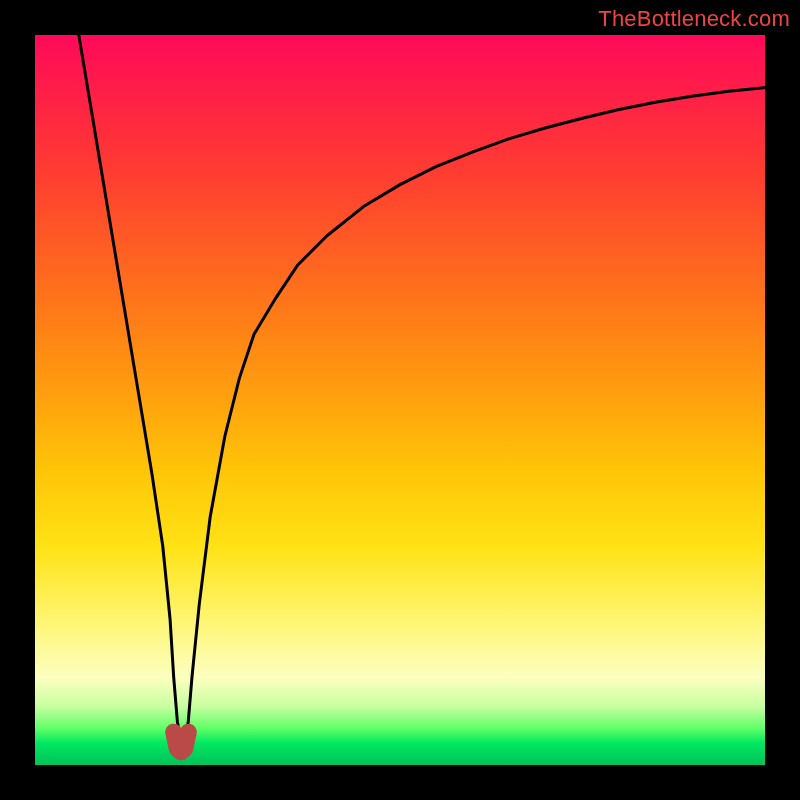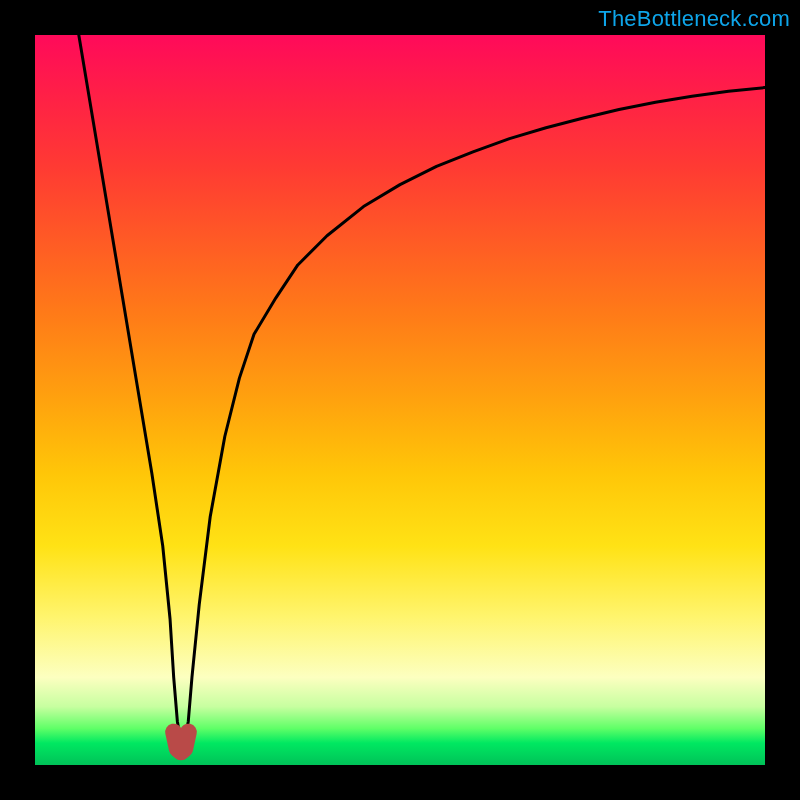--- a/index.html
+++ b/index.html
@@ -40,21 +40,21 @@
       #c7ffa0 92%,
       #5fff67 95%,
       #00e861 97%,
       #00c258 100%
     );
   }
   .watermark {
     position: absolute;
     top: 6px;
     right: 10px;
-    color: #0ea5e9;
+    color: #ef4444;
     font-size: 22px;
     letter-spacing: 0.2px;
     user-select: none;
   }
   svg.curve {
     position: absolute;
     top: 0;
     left: 0;
     width: 730px;
     height: 730px;

